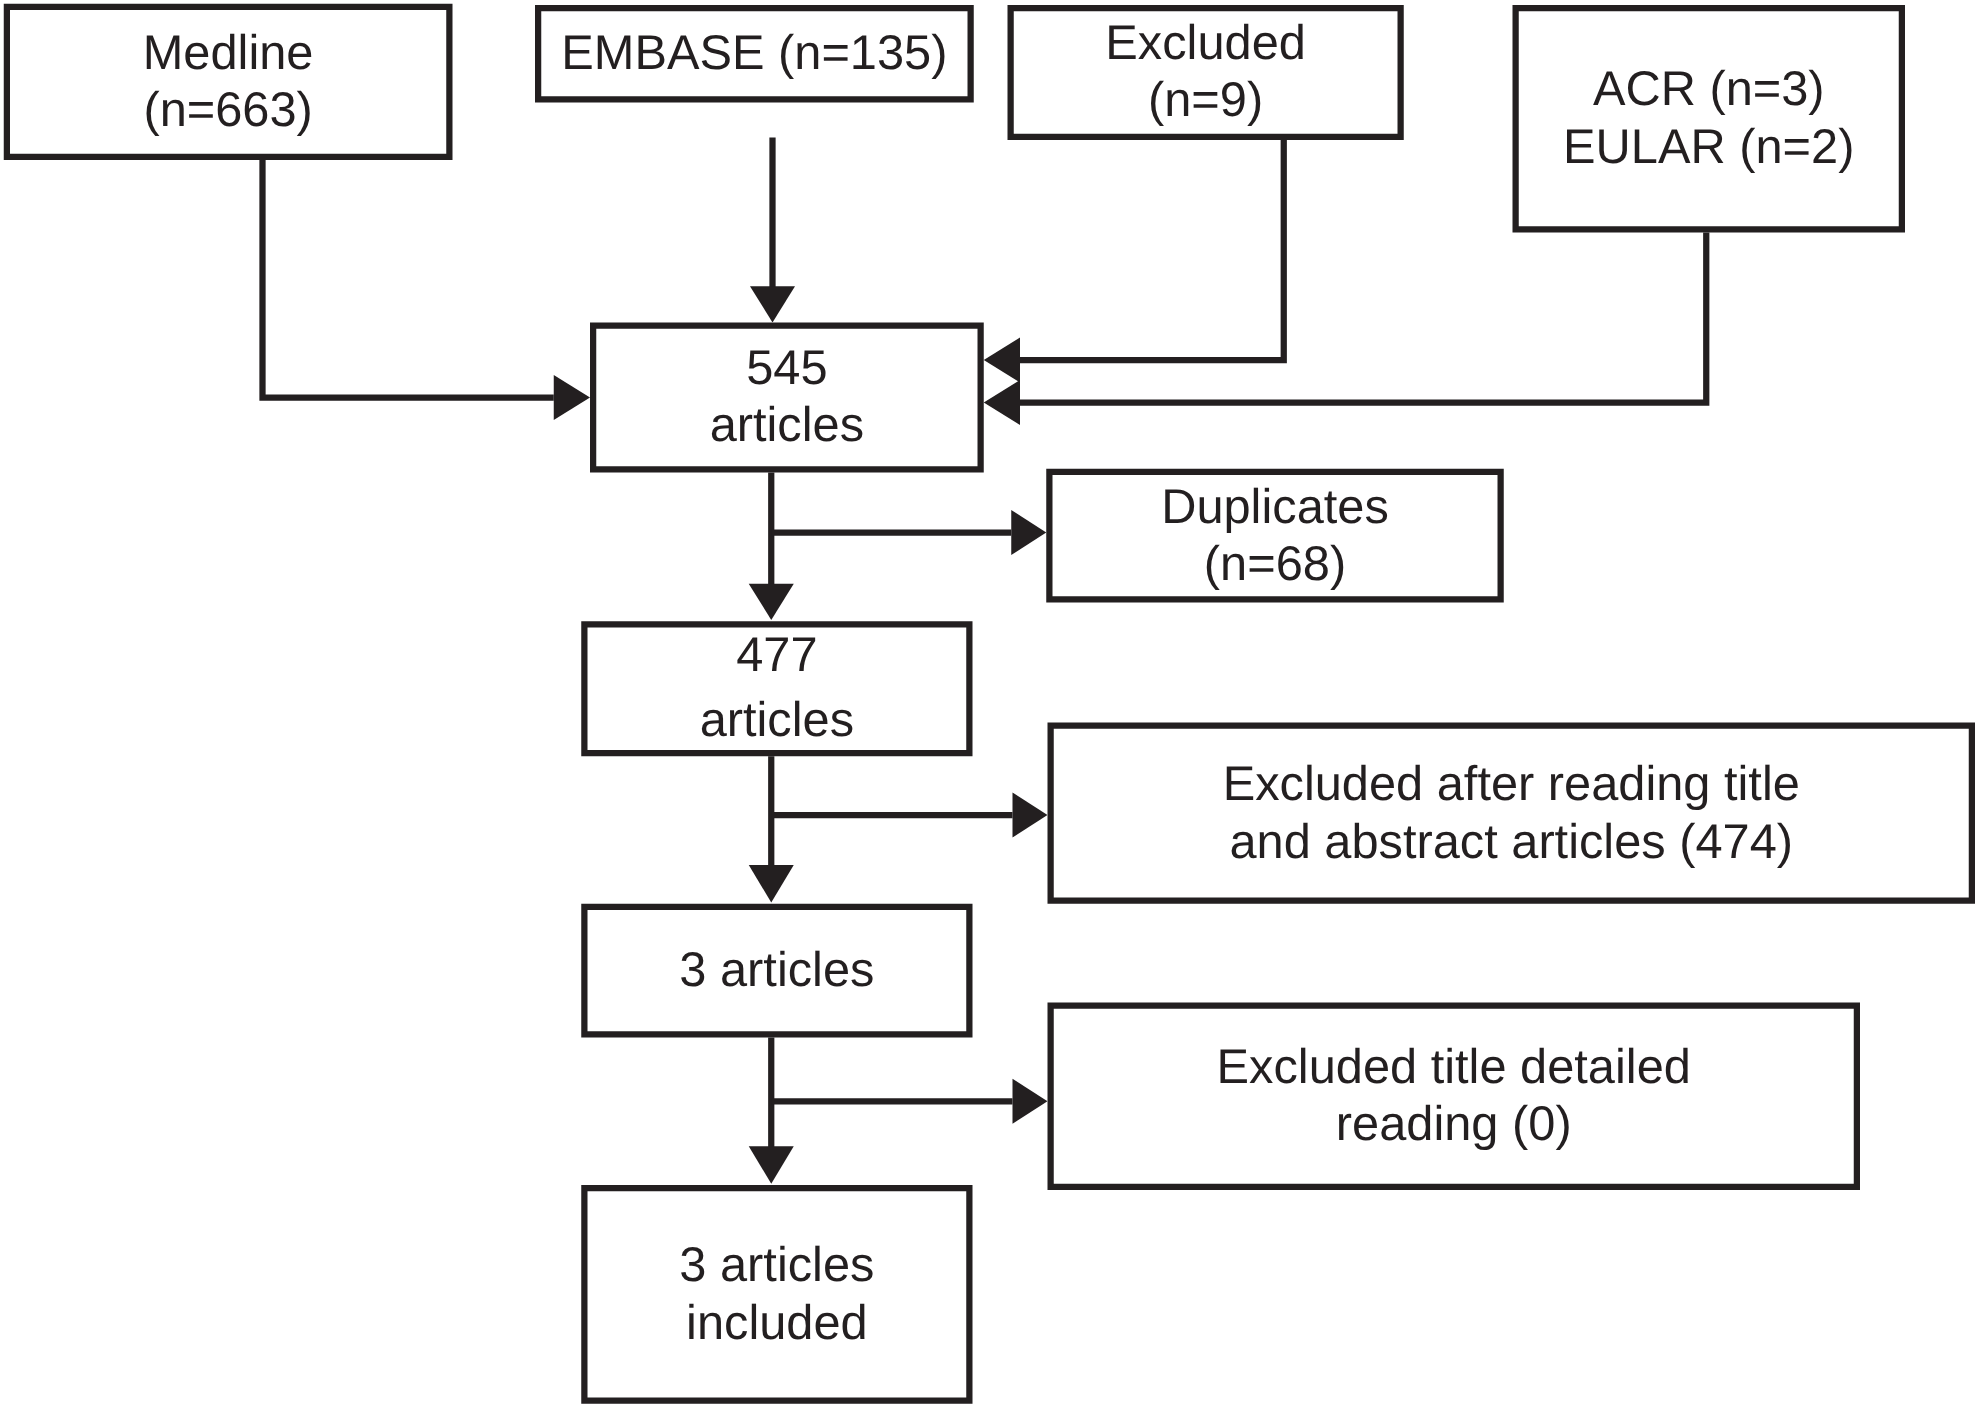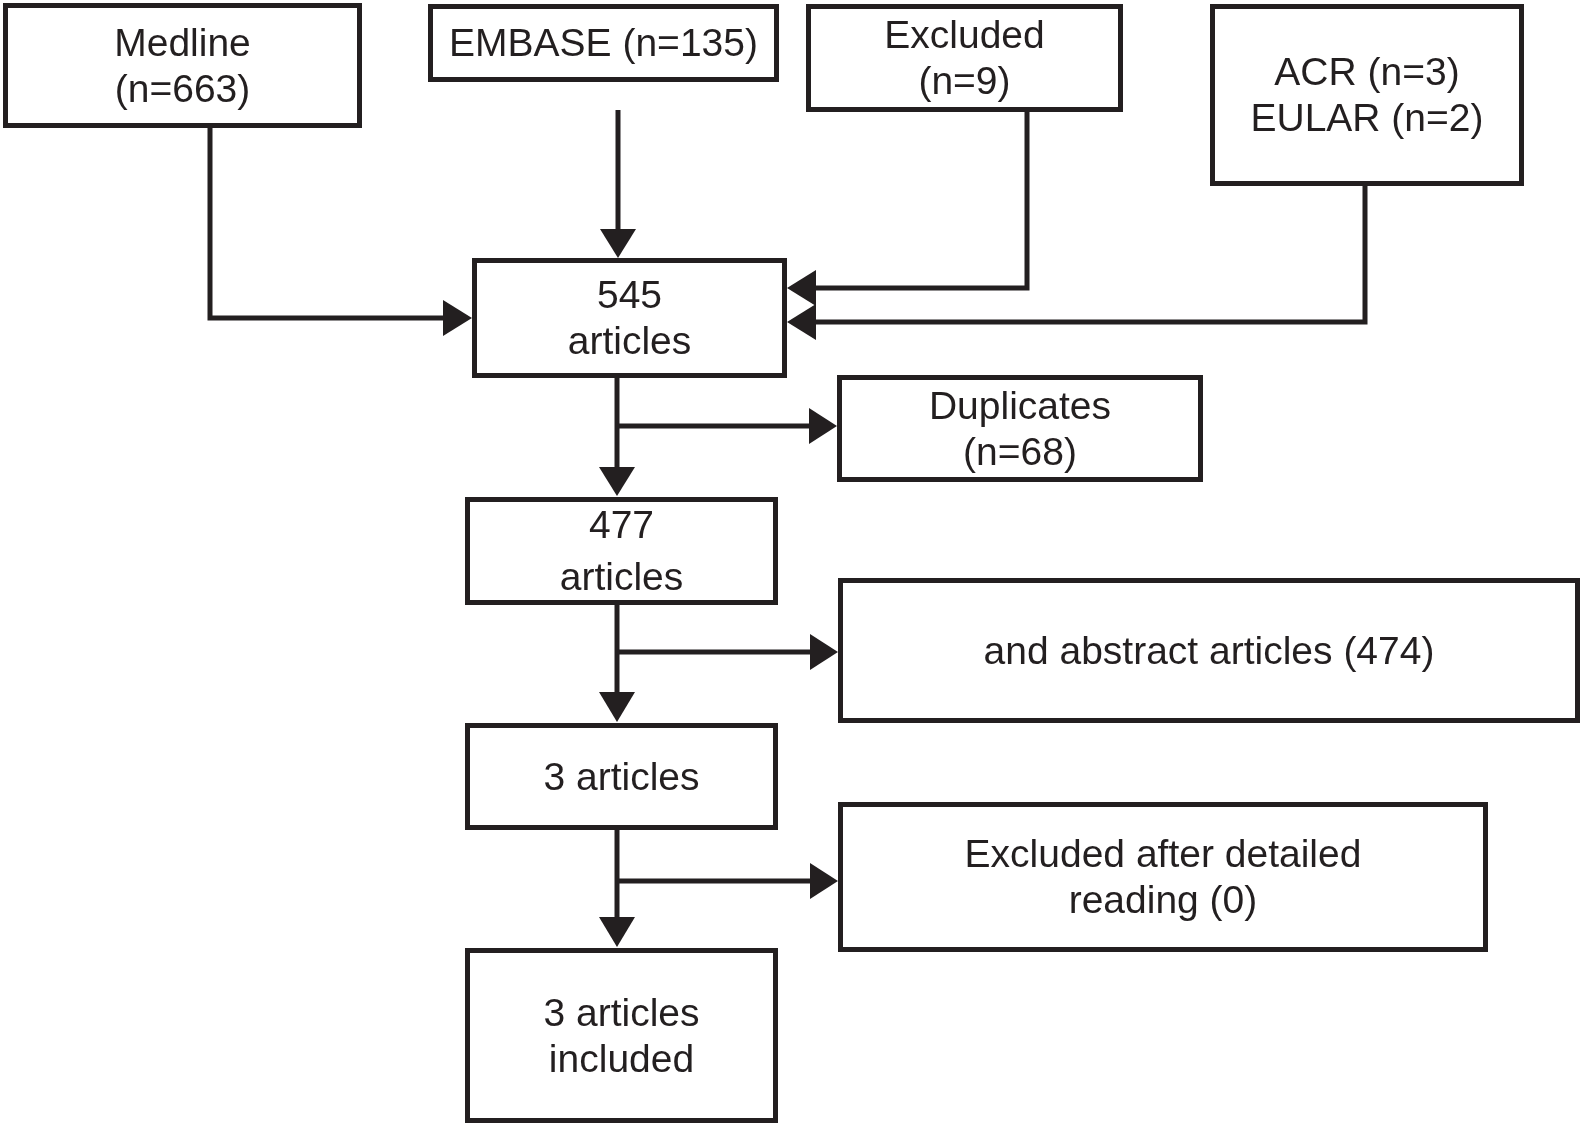--- a/index.html
+++ b/index.html
@@ -136,29 +136,30 @@
     <span class="line">Duplicates</span>
     <span class="line">(n=68)</span>
   </div>
 
   <div class="node" style="left:465px; top:497px; width:313px; height:108px;justify-content:space-between;">
     <span class="line">477</span>
     <span class="line">articles</span>
   </div>
 
   <div class="node" style="left:838px; top:578px; width:742px; height:145px;">
+    <span class="line">Excluded after reading title</span>
     <span class="line">and abstract articles (474)</span>
   </div>
 
   <div class="node" style="left:465px; top:723px; width:313px; height:107px;">
     <span class="line">3 articles</span>
   </div>
 
   <div class="node" style="left:838px; top:802px; width:650px; height:150px;">
-    <span class="line">Excluded after detailed</span>
+    <span class="line">Excluded title detailed</span>
     <span class="line">reading (0)</span>
   </div>
 
   <div class="node" style="left:465px; top:948px; width:313px; height:175px;">
     <span class="line">3 articles</span>
     <span class="line">included</span>
   </div>
 
 </div>
 

